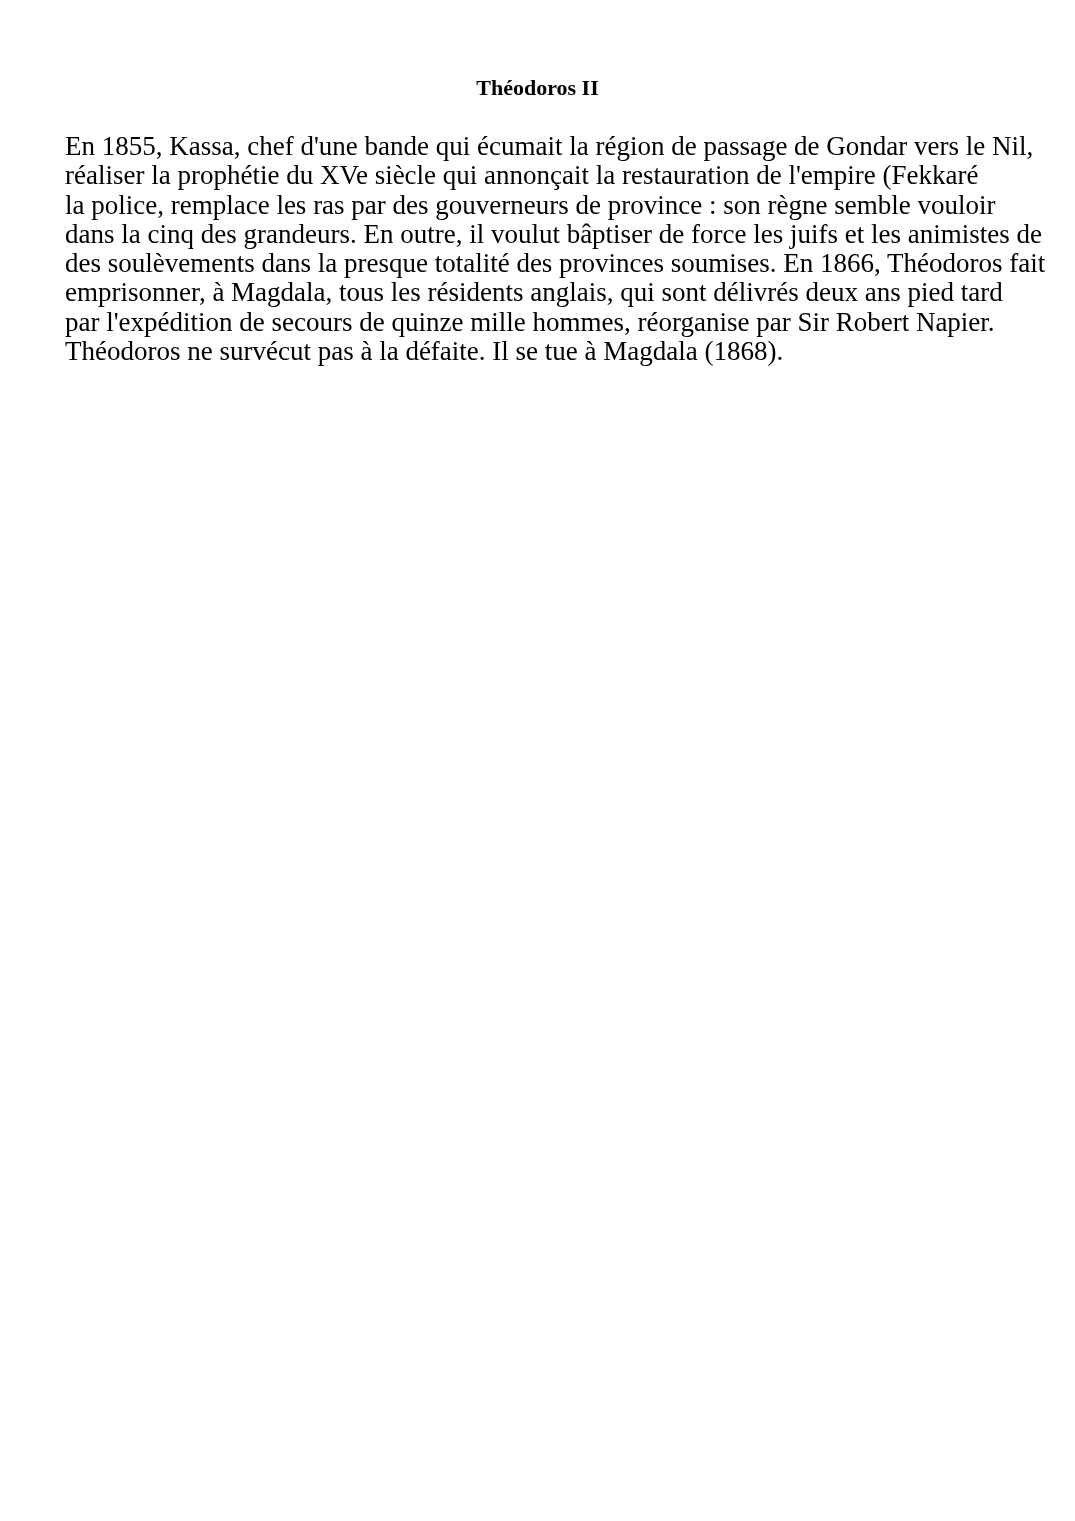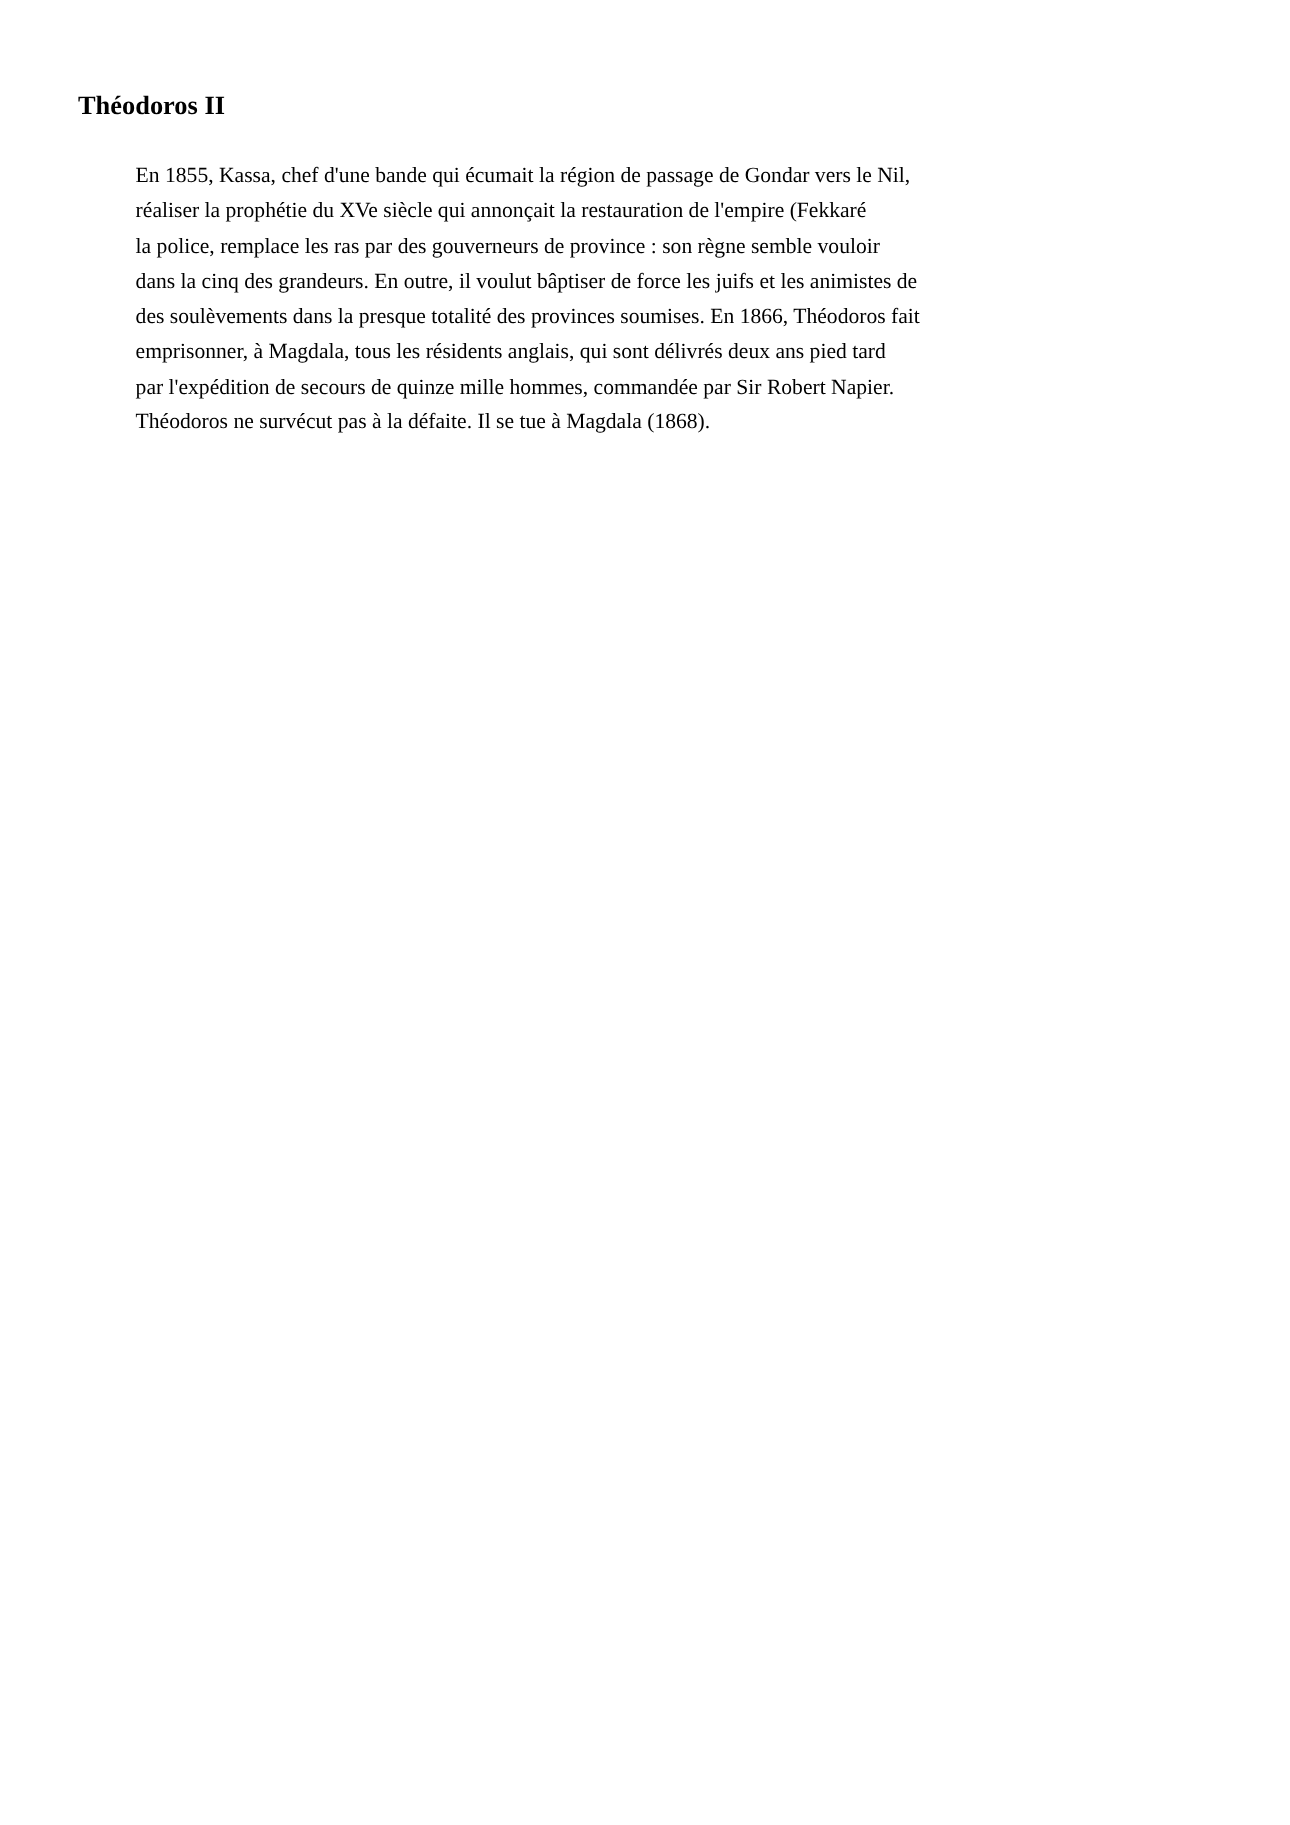--- a/index.html
+++ b/index.html
@@ -19,42 +19,42 @@
     overflow: hidden;
   }
   .doc-title {
     font-weight: bold;
     font-size: 22px;
     line-height: 35px;
     margin: 0;
   }
   .doc-title .title-line {
     display: block;
+    text-align: center;
   }
   .doc-body {
     margin-top: 27px;
-    font-size: 18px;
+    font-size: 27px;
     line-height: 29.3px;
-    margin-left: 48px;
   }
   .text-line {
     white-space: nowrap;
   }
 </style>
 </head>
 <body>
 
 <div class="page">
   <h1 class="doc-title">
     <span class="title-line">Théodoros II</span>
   </h1>
 
   <div class="doc-body">
       <div class="text-line">En 1855, Kassa, chef d'une bande qui écumait la région de passage de Gondar vers le Nil,</div>
       <div class="text-line">réaliser la prophétie du XVe siècle qui annonçait la restauration de l'empire (Fekkaré</div>
       <div class="text-line">la police, remplace les ras par des gouverneurs de province : son règne semble vouloir</div>
       <div class="text-line">dans la cinq des grandeurs. En outre, il voulut bâptiser de force les juifs et les animistes de</div>
       <div class="text-line">des soulèvements dans la presque totalité des provinces soumises. En 1866, Théodoros fait</div>
       <div class="text-line">emprisonner, à Magdala, tous les résidents anglais, qui sont délivrés deux ans pied tard</div>
-      <div class="text-line">par l'expédition de secours de quinze mille hommes, commandée par Sir Robert Napier.</div>
+      <div class="text-line">par l'expédition de secours de quinze mille hommes, réorganise par Sir Robert Napier.</div>
       <div class="text-line">Théodoros ne survécut pas à la défaite. Il se tue à Magdala (1868).</div>
     </div>
 </div>
 
 </body></html>

